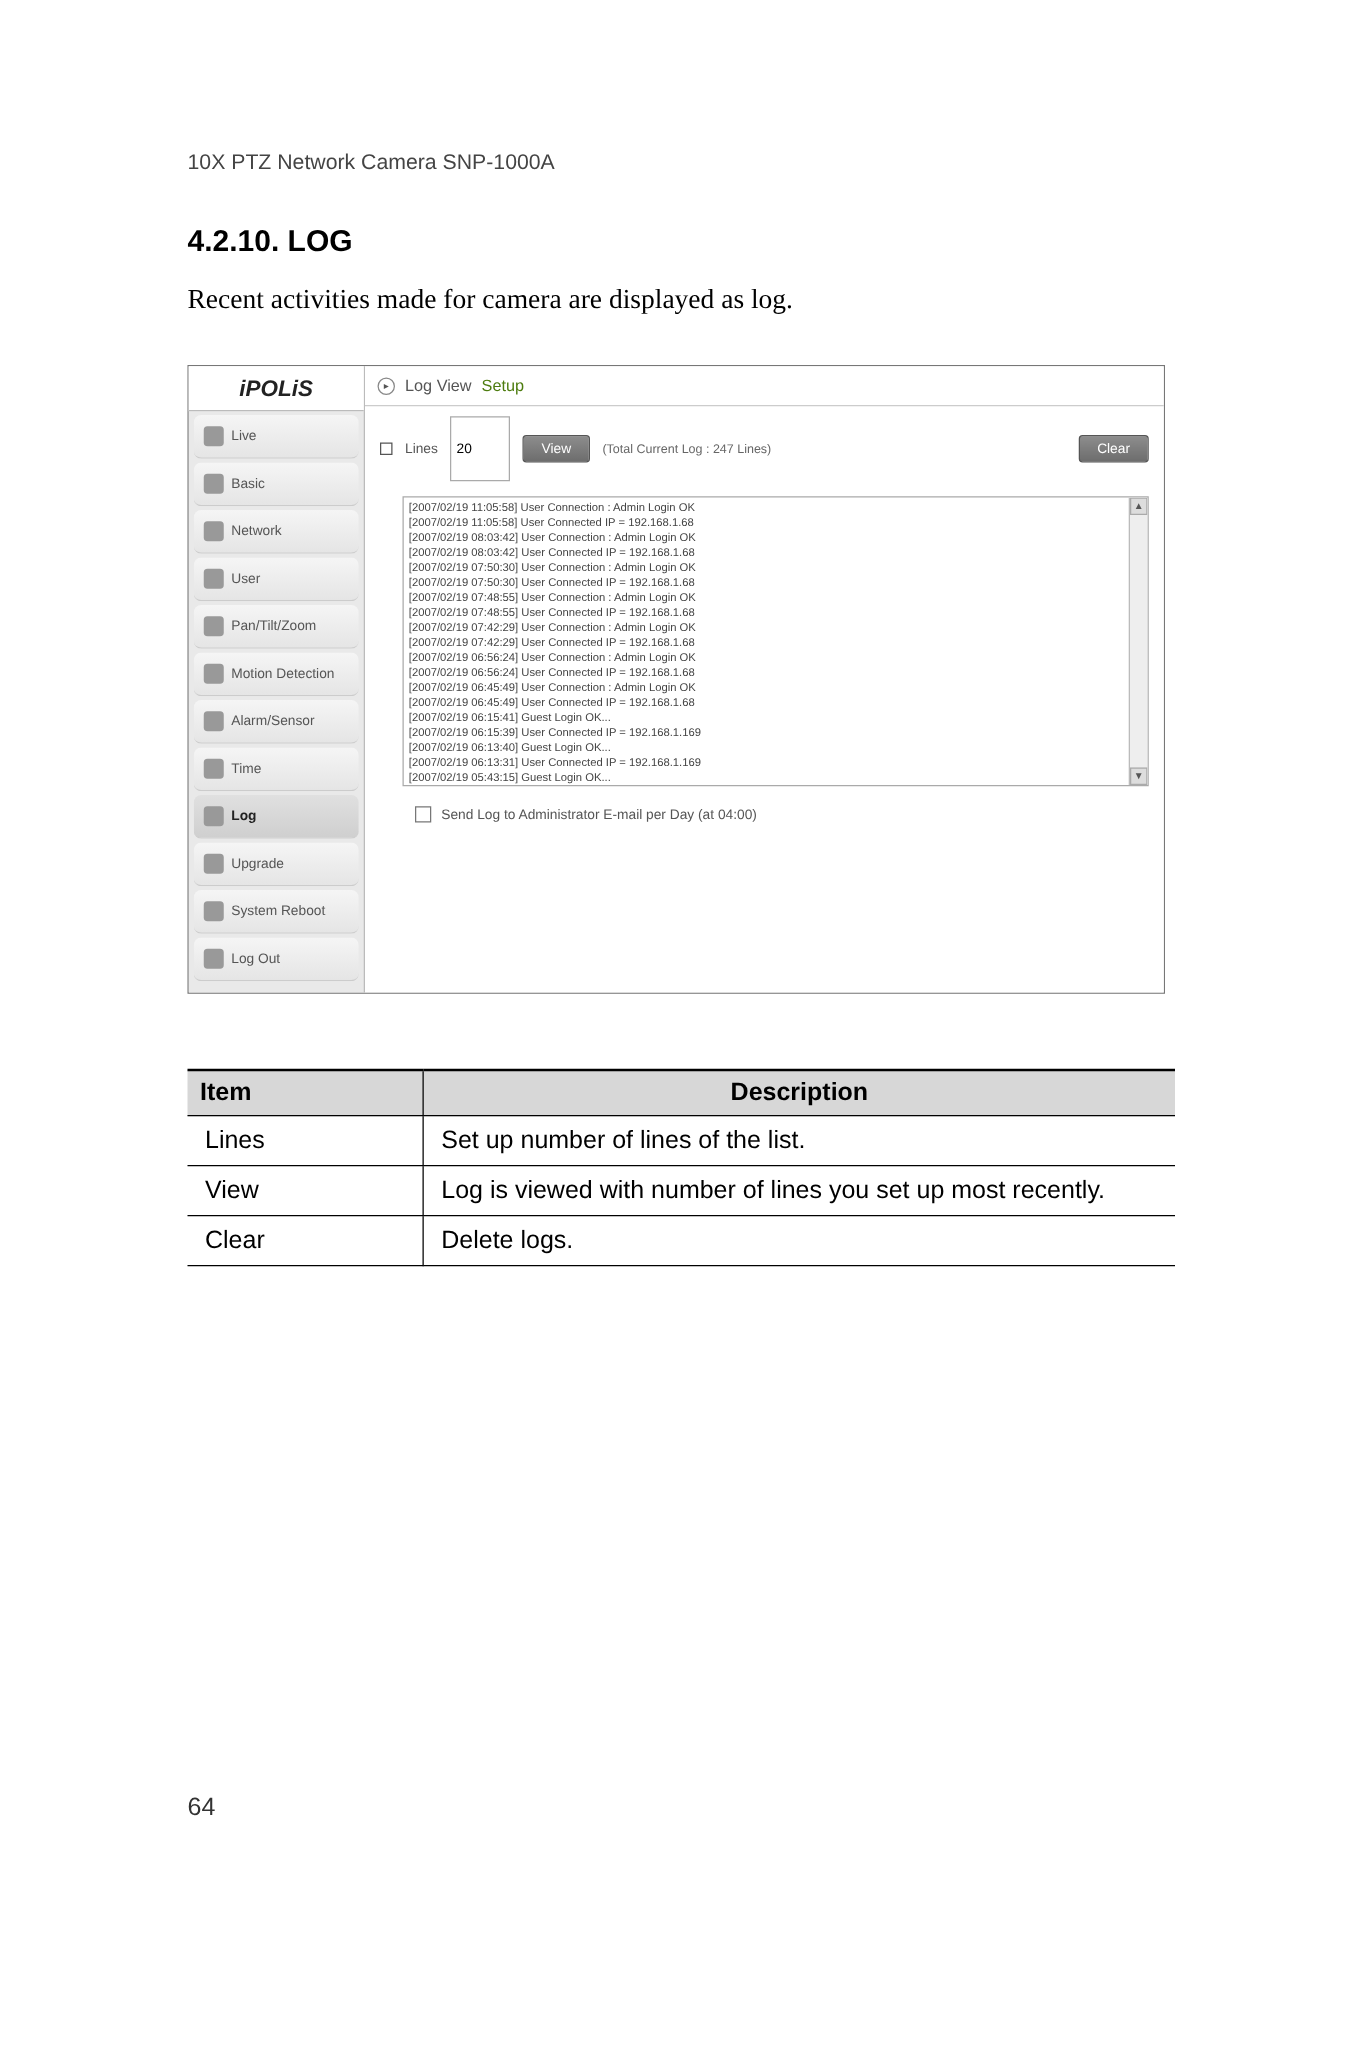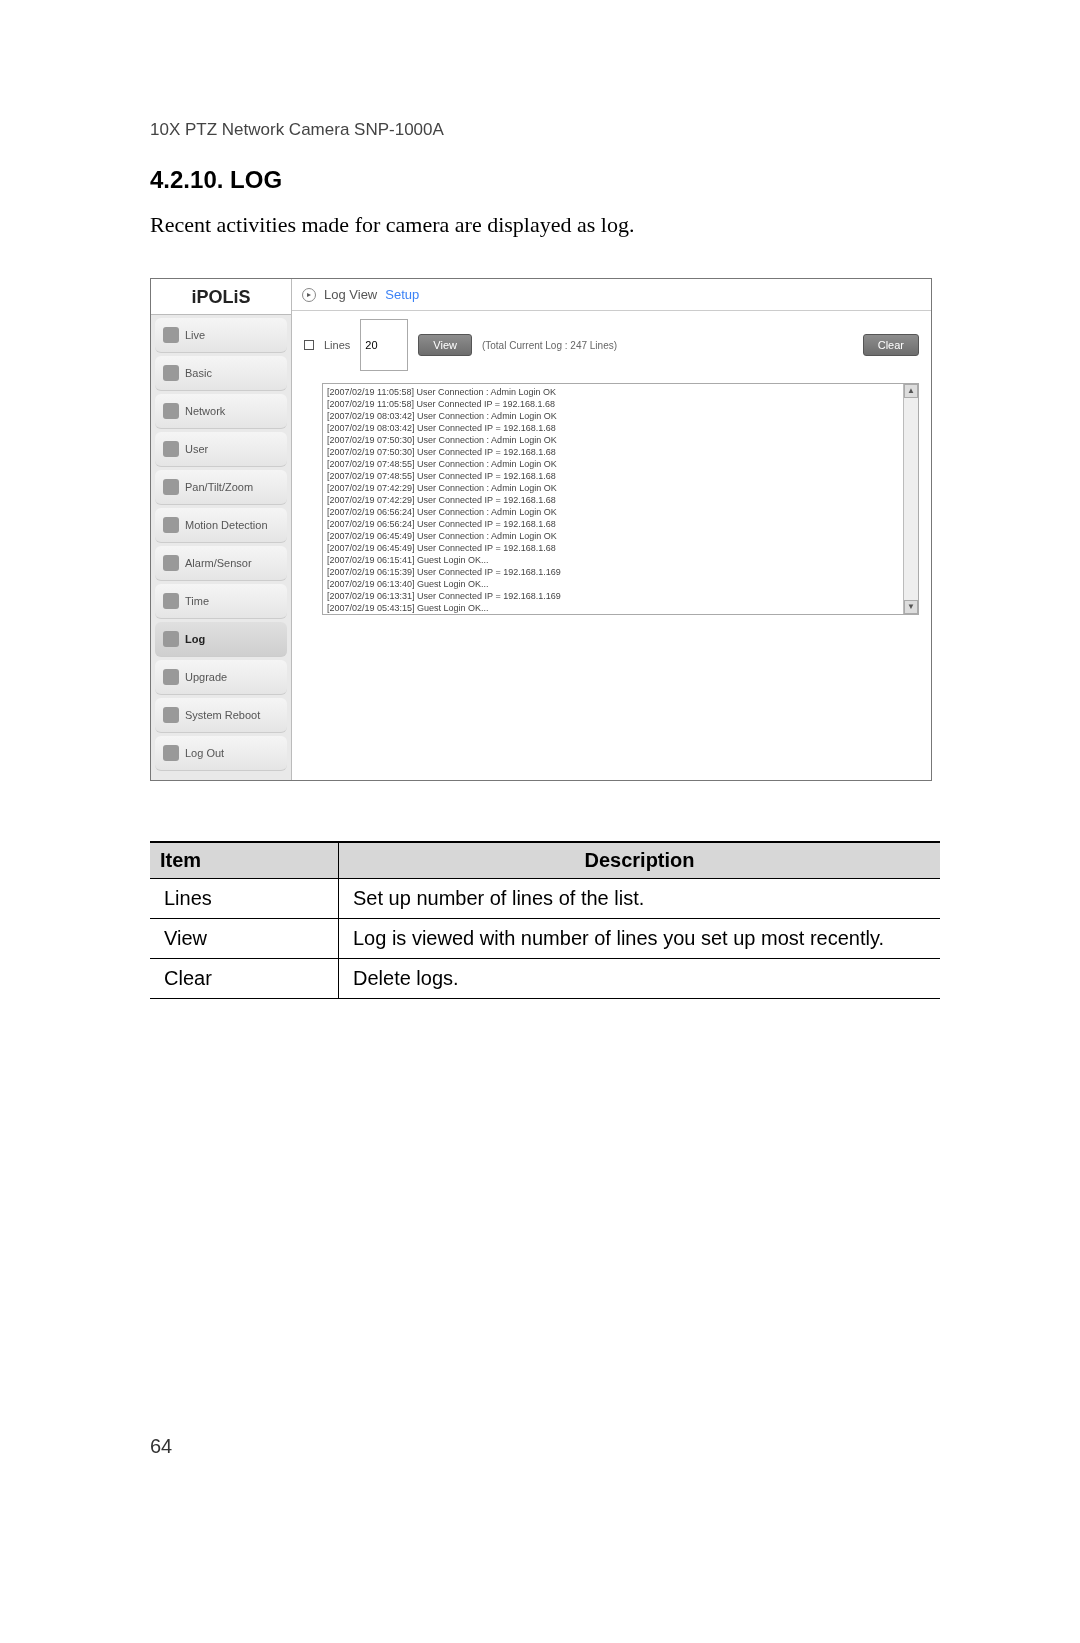--- a/index.html
+++ b/index.html
@@ -9,21 +9,21 @@
     color:#000;
     position:relative;
   }
   .page{
     padding:120px 140px 0 150px;
   }
   .header-line{
     font-family:Arial,Helvetica,sans-serif;
     font-size:17px;
     color:#444;
-    margin-bottom:26px;
+    margin-bottom:40px;
   }
   .section-title{
     font-family:Arial,Helvetica,sans-serif;
     font-size:24px;
     font-weight:bold;
     margin:20px 0 18px 0;
   }
   .intro{
     font-size:22px;
     margin-bottom:40px;
@@ -40,20 +40,21 @@
     margin-bottom:60px;
     display:flex;
   }
   .sidebar{
     width:140px;
     background:#e9e9e9;
     border-right:1px solid #bbb;
     padding-bottom:6px;
   }
   .logo{
+    font-style:italic;
     font-weight:bold;
     font-size:18px;
     color:#222;
     text-align:center;
     padding:8px 0 6px 0;
     background:#fff;
     border-bottom:1px solid #bbb;
   }
   .nav-item{
     display:flex;align-items:center;
@@ -87,21 +88,21 @@
     padding:8px 10px;
     border-bottom:1px solid #ccc;
     font-size:13px;color:#555;
   }
   .panel-title .dot{
     width:12px;height:12px;border-radius:50%;
     border:1px solid #888;display:inline-block;
     display:flex;align-items:center;justify-content:center;
     font-size:8px;color:#555;
   }
-  .panel-title .setup{color:#3b82f6;}
+  .panel-title .setup{color:#4d7c0f;}
   .toolbar{
     display:flex;align-items:center;gap:10px;
     padding:8px 12px;
     font-size:11px;color:#555;
   }
   .toolbar .sq{width:8px;height:8px;border:1px solid #555;}
   .lines-input{
     width:38px;height:18px;border:1px solid #aaa;
     font-size:11px;padding:16px 4px;background:#fff;
   }
@@ -276,20 +277,24 @@
             <div>[2007/02/19 06:13:31] User Connected IP = 192.168.1.169</div>
             <div>[2007/02/19 05:43:15] Guest Login OK...</div>
             <div>[2007/02/19 05:43:15] User Connected IP = 192.168.1.44</div>
           </div>
         <div class="scroll">
           <div class="up">▲</div>
           <div class="dn">▼</div>
         </div>
       </div>
 
+      <div class="email-row">
+        <span class="chk"></span>
+        <span>Send Log to Administrator E-mail per Day (at 04:00)</span>
+      </div>
     </div>
   </div>
 
   <table class="desc-table">
     <thead>
       <tr>
         <th>Item</th>
         <th>Description</th>
       </tr>
     </thead>

